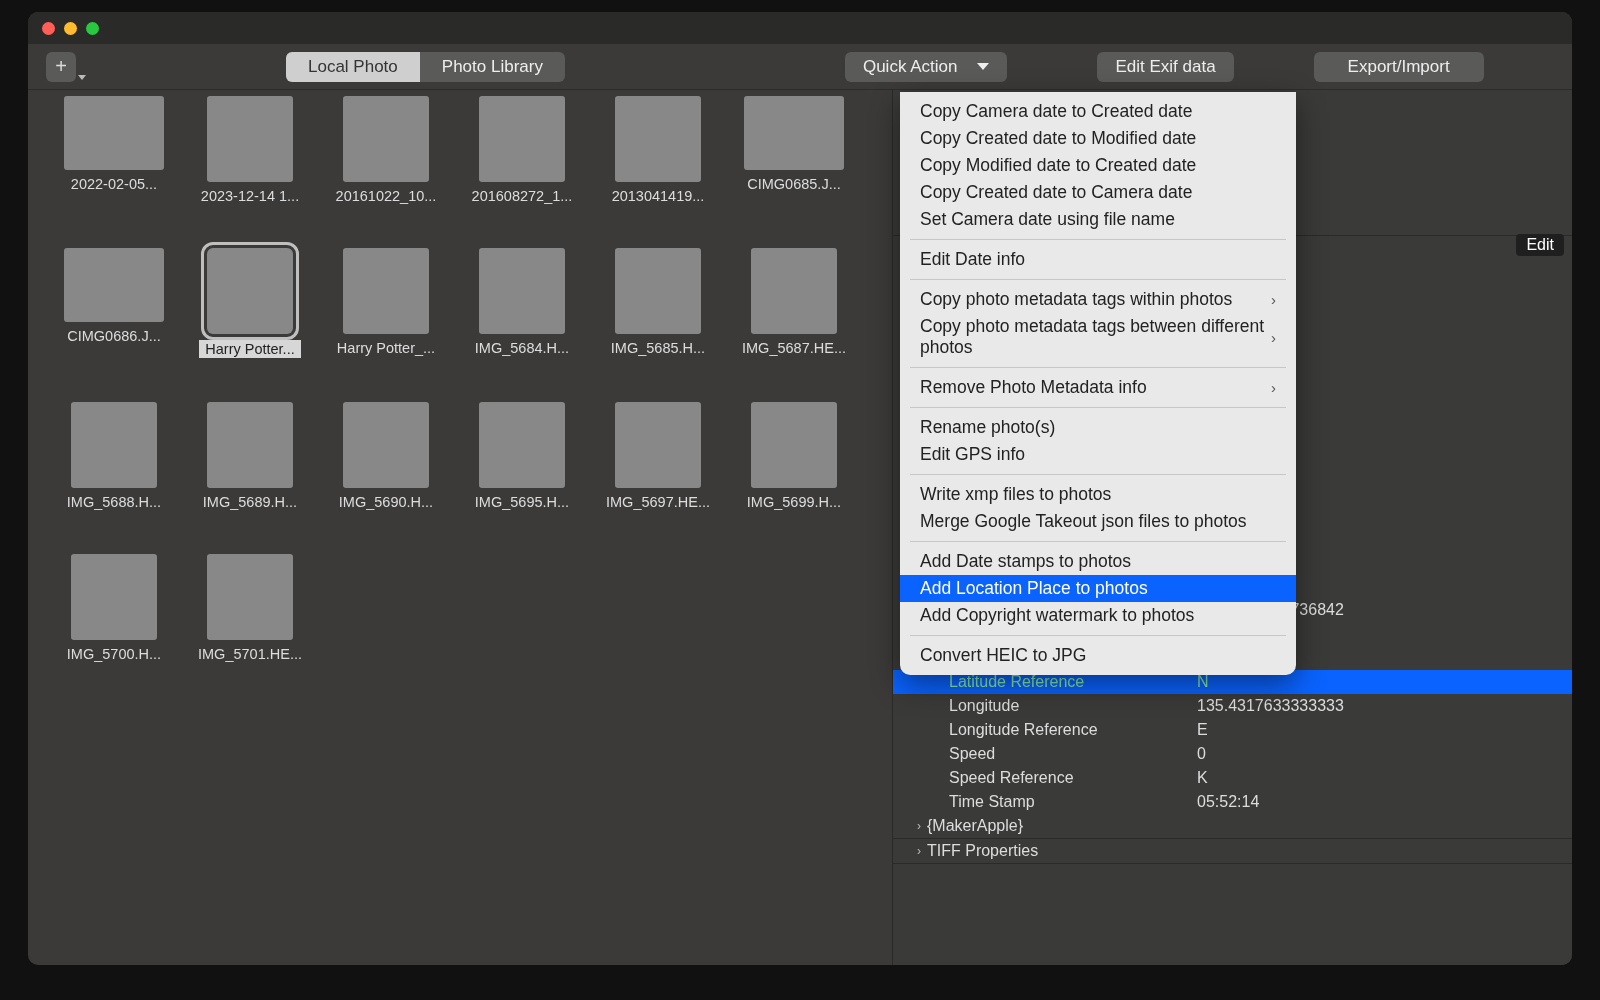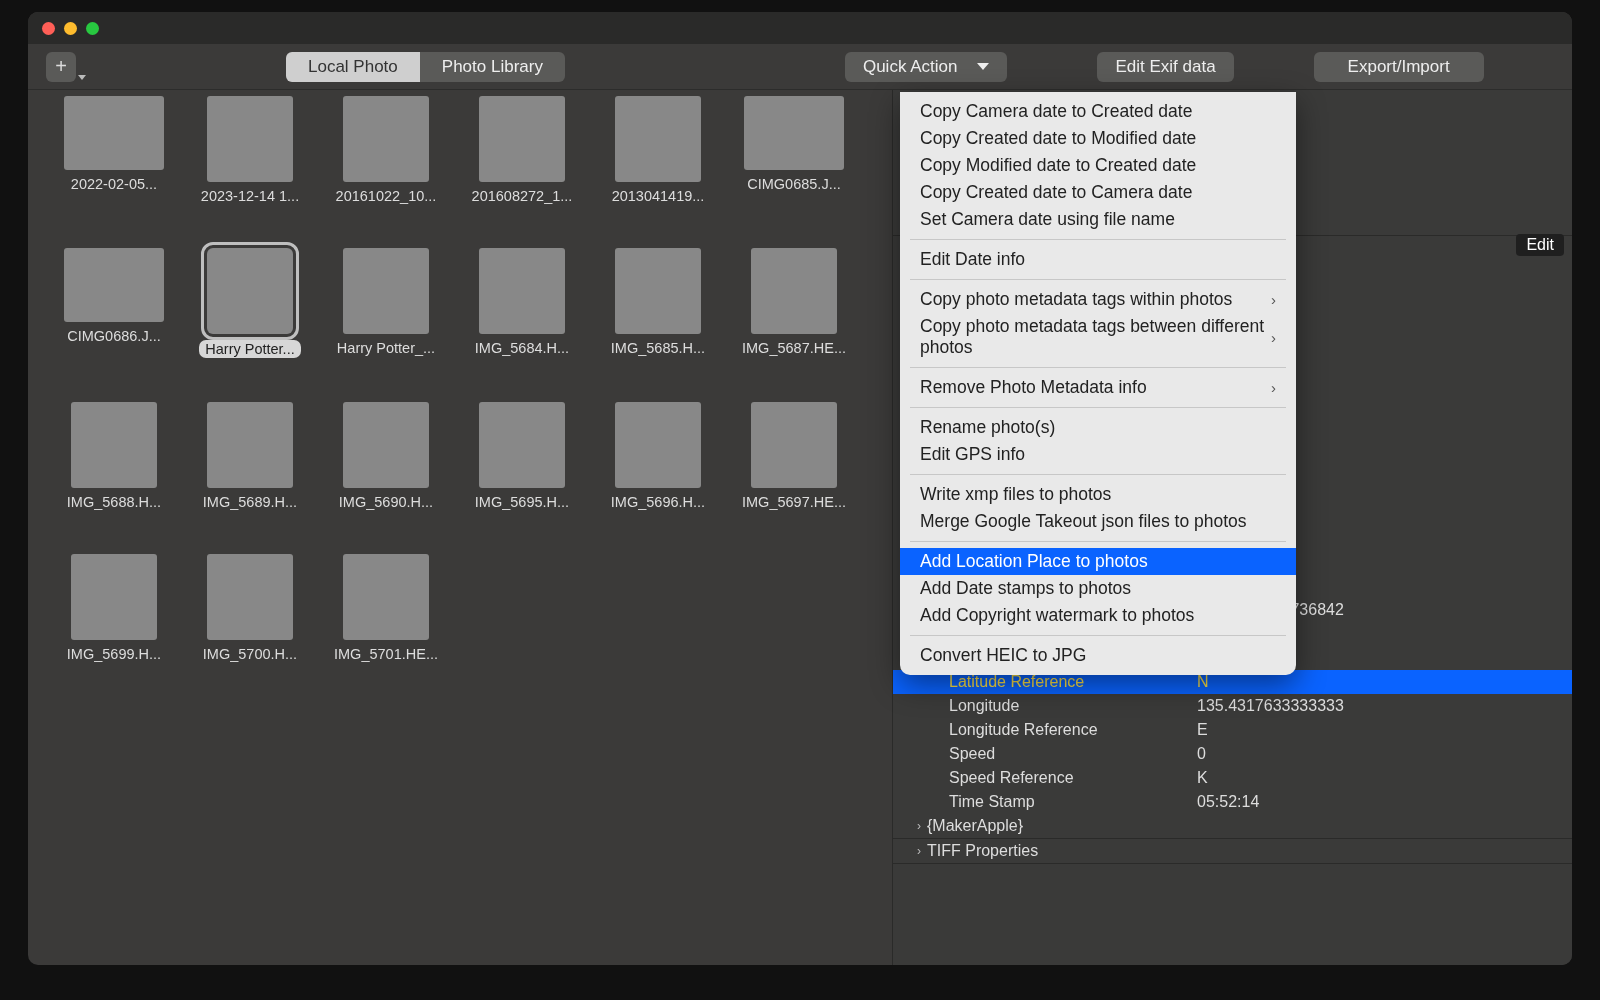--- a/index.html
+++ b/index.html
@@ -25,29 +25,29 @@
   .spacer { flex: 0 0 70px; }
 
   .content { position: absolute; top: 78px; left: 0; right: 0; bottom: 0; display: flex; }
   .grid-area { flex: 1; padding: 6px 22px; overflow: hidden; }
   .grid { display: grid; grid-template-columns: repeat(6, 128px); gap: 44px 8px; }
   .thumb { width: 128px; display:flex; flex-direction:column; align-items:center; gap:6px;}
   .thumb .img { width: 86px; height: 86px; border-radius: 3px; background:#888; }
   .thumb.landscape .img { width: 100px; height: 74px; }
   .thumb .fn { font-size: 14.5px; color:#ddd; white-space: nowrap; overflow:hidden; text-overflow: ellipsis; max-width: 126px; text-align:center;}
   .thumb.selected .img { outline: 3px solid #bfbfbf; outline-offset: 3px; border-radius:6px; }
-  .thumb.selected .fn { background:#d7d7d7; color:#222; border-radius:7px; padding: 1px 6px; }
+  .thumb.selected .fn { background:#d7d7d7; color:#222; border-radius:0; padding: 1px 6px; }
 
   .side { width: 680px; background: #3a3a39; border-left: 1px solid #2a2a29; color:#ddd; font-size: 16px; position: relative; margin-left: 21px; }
   .side .rowhead { padding: 3px 14px 3px 24px; border-bottom: 1px solid #2a2a29; display:flex; align-items:center; gap:6px;}
   .side .rowhead .chev { font-size:12px; color:#bbb; }
   .meta-table { display: grid; grid-template-columns: 300px 1fr; }
   .meta-table .k { padding: 3px 4px 3px 56px; }
   .meta-table .v { padding: 3px 4px; }
-  .meta-row.selected { background: #0a63ff; color:#fde047; }
+  .meta-row.selected { background: #0a63ff; color:#86efac; }
   .edit-btn { position:absolute; right:8px; top:144px; background:#1f1f1f; color:#fff; padding:2px 10px; border-radius:4px; font-size:16px; }
 
   
   .menu { position: absolute; top: 80px; left: 872px; width: 396px; background:#e9e9e9; border-radius: 0 0 10px 10px; box-shadow: 0 10px 30px rgba(0,0,0,.45); padding: 6px 0; color:#222; font-size:17.5px; z-index: 50; }
   .menu .mi { padding: 3px 20px; display:flex; justify-content:space-between; align-items:center;}
   .menu .mi.highlight { background:#0a63ff; color:#fff; }
   .menu .sep { height:1px; background:#c7c7c7; margin: 6px 10px; }
   .menu .sub { font-size:15px; color:#555; }
 
   
@@ -152,24 +152,20 @@
           <div class="thumb portrait">
             <div class="img sky"></div>
             <div class="fn">IMG_5690.H...</div>
           </div>
           <div class="thumb portrait">
             <div class="img sky"></div>
             <div class="fn">IMG_5695.H...</div>
           </div>
           <div class="thumb portrait">
             <div class="img sky"></div>
-            <div class="fn">IMG_5696.H...</div>
-          </div>
-          <div class="thumb portrait">
-            <div class="img sky"></div>
             <div class="fn">IMG_5697.HE...</div>
           </div>
           <div class="thumb portrait">
             <div class="img beach"></div>
             <div class="fn">IMG_5699.H...</div>
           </div>
           <div class="thumb portrait">
             <div class="img beach"></div>
             <div class="fn">IMG_5700.H...</div>
           </div>
@@ -272,27 +268,27 @@
         <span>Edit GPS  info</span>
       </div>
       <div class="sep"></div>
       <div class="mi">
         <span>Write xmp files to photos</span>
       </div>
       <div class="mi">
         <span>Merge Google Takeout json files to photos</span>
       </div>
       <div class="sep"></div>
+      <div class="mi">
+        <span>Add Date stamps to photos</span>
+      </div>
       <div class="mi highlight">
         <span>Add Location Place to photos</span>
       </div>
       <div class="mi">
-        <span>Add Date stamps to photos</span>
-      </div>
-      <div class="mi">
         <span>Add Copyright watermark to photos</span>
       </div>
       <div class="sep"></div>
       <div class="mi">
         <span>Convert HEIC to JPG</span>
       </div>
     </div>
 </div>
 
 </body></html>

